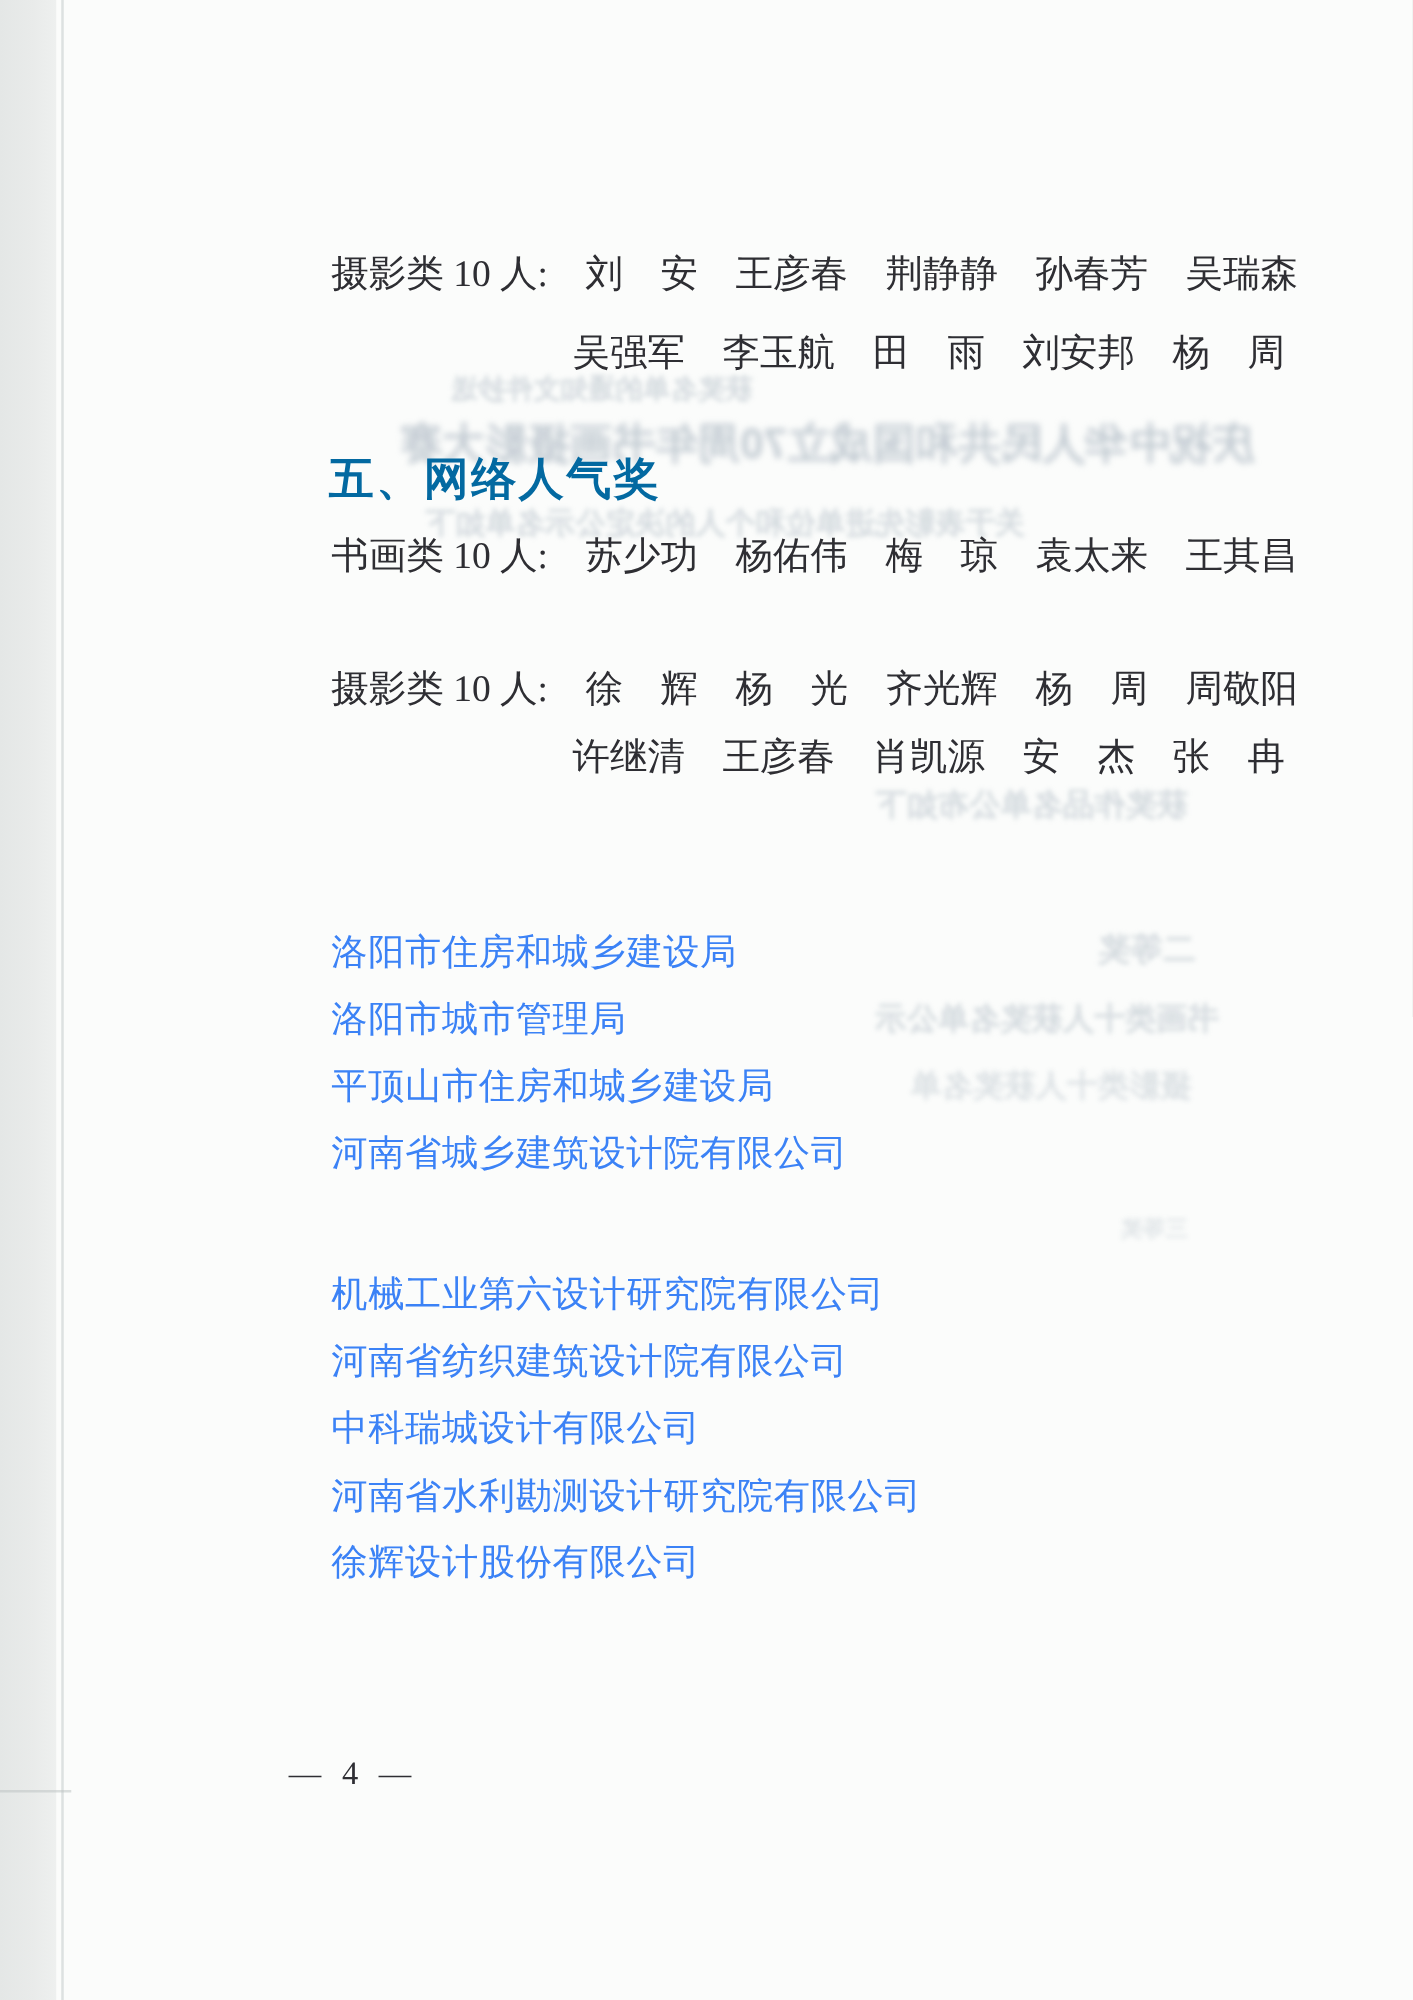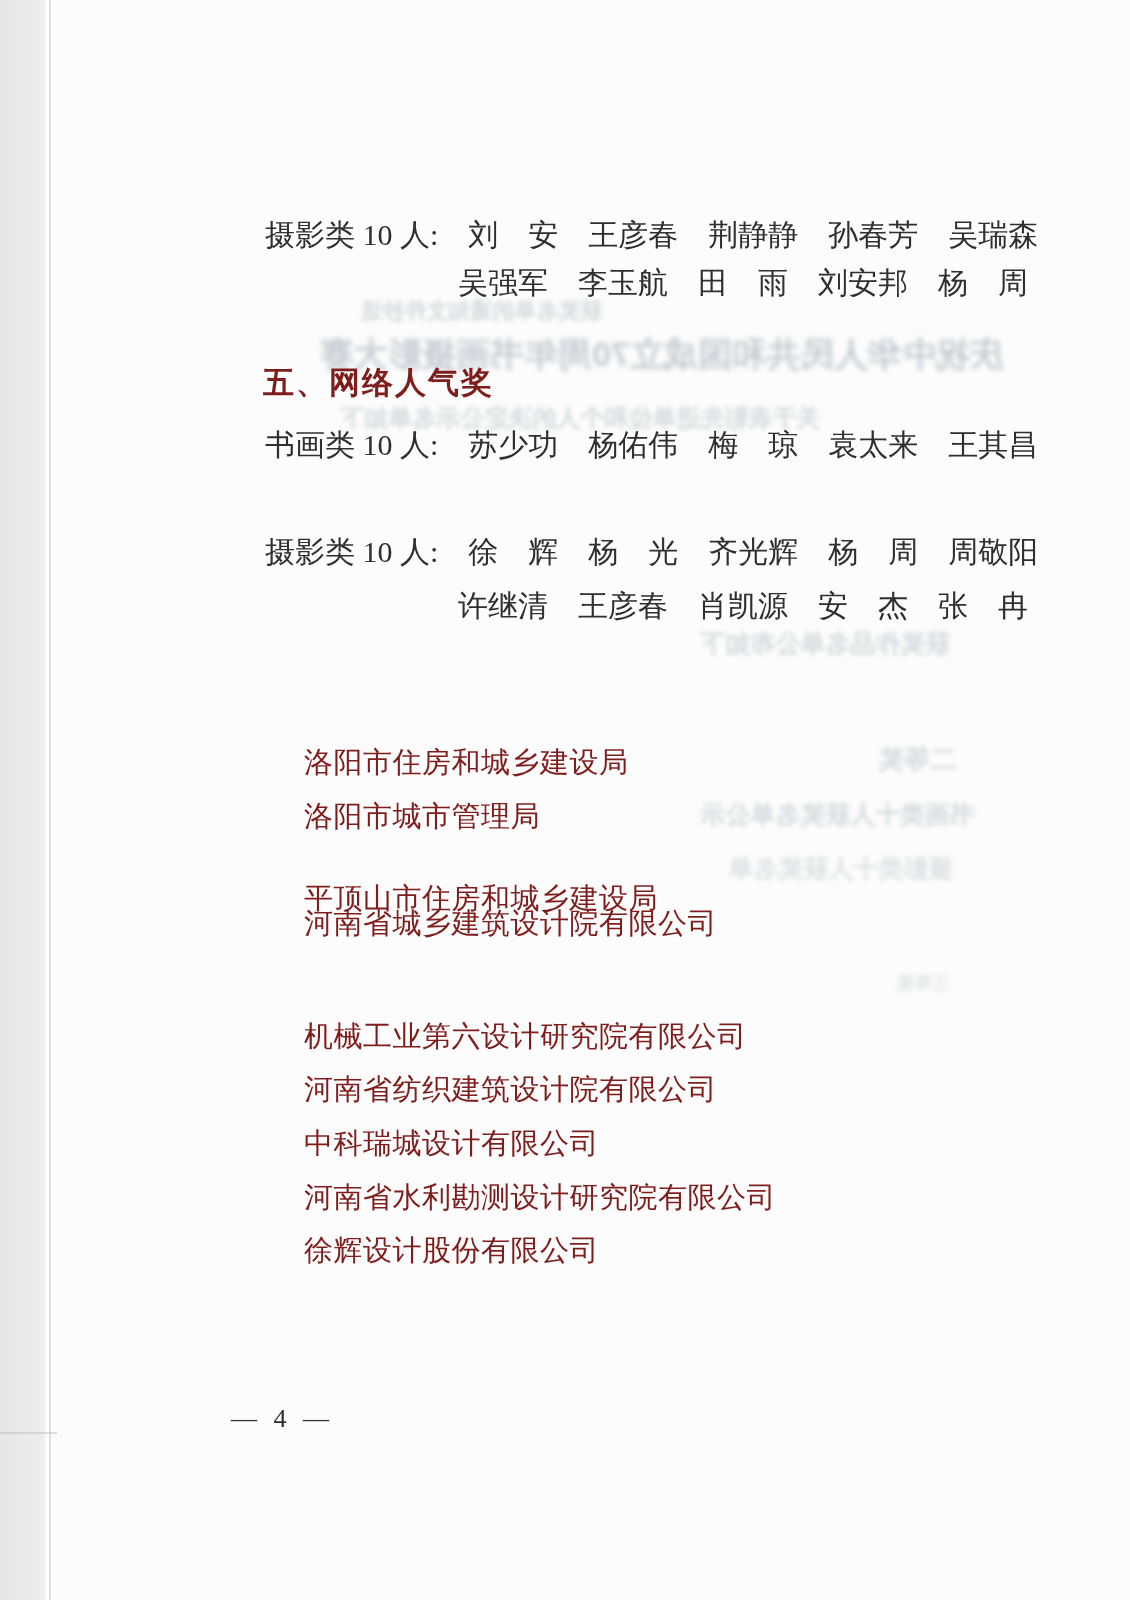--- a/index.html
+++ b/index.html
@@ -44,37 +44,36 @@
     letter-spacing: 0px;
     white-space: pre;
     color: #2e2e33;
   }
   .line.indent {
     left: 458px;
   }
   .heading {
     position: absolute;
     left: 263px;
-    font-family: Liberation Serif, serif;
+    font-family: Liberation Mono, monospace;
     font-weight: 700;
-    font-size: 31px;
+    font-size: 36px;
     line-height: 1.1;
     letter-spacing: 2px;
     white-space: pre;
-    color: #7f1d1d;
+    color: #0369a1;
   }
   .org {
     position: absolute;
     left: 265px;
     font-size: 29px;
     line-height: 1.15;
     letter-spacing: 0.5px;
     white-space: pre;
-    color: #7f1d1d;
-    margin-left: 39px;
+    color: #3b82f6;
   }
   .page-number {
     position: absolute;
     left: 231px;
     top: 1404px;
     font-size: 26px;
     letter-spacing: 5px;
     white-space: pre;
     color: #2e2e33;
   }
@@ -106,31 +105,31 @@
 
   <div class="ghost" style="left:360px; top:296px; font-size:22px;">获奖名单的通知文件抄送</div>
   <div class="ghost big" style="left:320px; top:332px;">庆祝中华人民共和国成立70周年书画摄影大赛</div>
   <div class="ghost" style="left:340px; top:402px; font-size:24px;">关于表彰先进单位和个人的决定公示名单如下</div>
   <div class="ghost" style="left:700px; top:627px; font-size:25px;">获奖作品名单公布如下</div>
   <div class="ghost" style="left:878px; top:742px; font-size:26px;">二等奖</div>
   <div class="ghost" style="left:700px; top:798px; font-size:25px;">书画类十人获奖名单公示</div>
   <div class="ghost" style="left:728px; top:852px; font-size:25px; opacity:0.8;">摄影类十人获奖名单</div>
   <div class="ghost" style="left:896px; top:971px; font-size:18px; opacity:0.7;">三等奖</div>
 
-  <div class="line" style="top:218px">摄影类 10 人:　刘　安　王彦春　荆静静　孙春芳　吴瑞森</div>
+  <div class="line" style="top:203px">摄影类 10 人:　刘　安　王彦春　荆静静　孙春芳　吴瑞森</div>
   <div class="line indent" style="top:266px">吴强军　李玉航　田　雨　刘安邦　杨　周</div>
 
   <div class="heading" style="top:366px">五、网络人气奖</div>
   <div class="line" style="top:428px">书画类 10 人:　苏少功　杨佑伟　梅　琼　袁太来　王其昌</div>
   <div class="line" style="top:535px">摄影类 10 人:　徐　辉　杨　光　齐光辉　杨　周　周敬阳</div>
   <div class="line indent" style="top:589px">许继清　王彦春　肖凯源　安　杰　张　冉</div>
 
   <div class="org" style="top:746px">洛阳市住房和城乡建设局</div>
   <div class="org" style="top:800px">洛阳市城市管理局</div>
-  <div class="org" style="top:882px">平顶山市住房和城乡建设局</div>
+  <div class="org" style="top:853px">平顶山市住房和城乡建设局</div>
   <div class="org" style="top:907px">河南省城乡建筑设计院有限公司</div>
   <div class="org" style="top:1020px">机械工业第六设计研究院有限公司</div>
   <div class="org" style="top:1073px">河南省纺织建筑设计院有限公司</div>
   <div class="org" style="top:1127px">中科瑞城设计有限公司</div>
   <div class="org" style="top:1181px">河南省水利勘测设计研究院有限公司</div>
   <div class="org" style="top:1234px">徐辉设计股份有限公司</div>
 
   <div class="page-number">— 4 —</div>
 
 </div>

